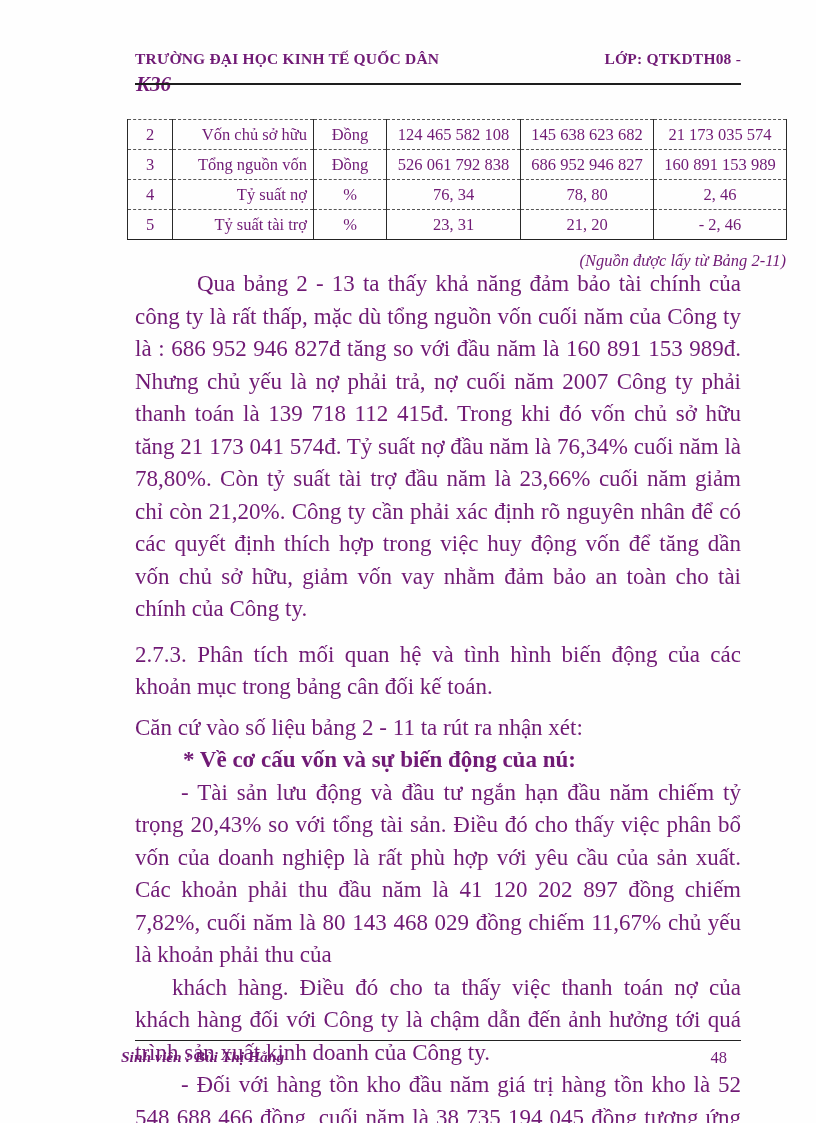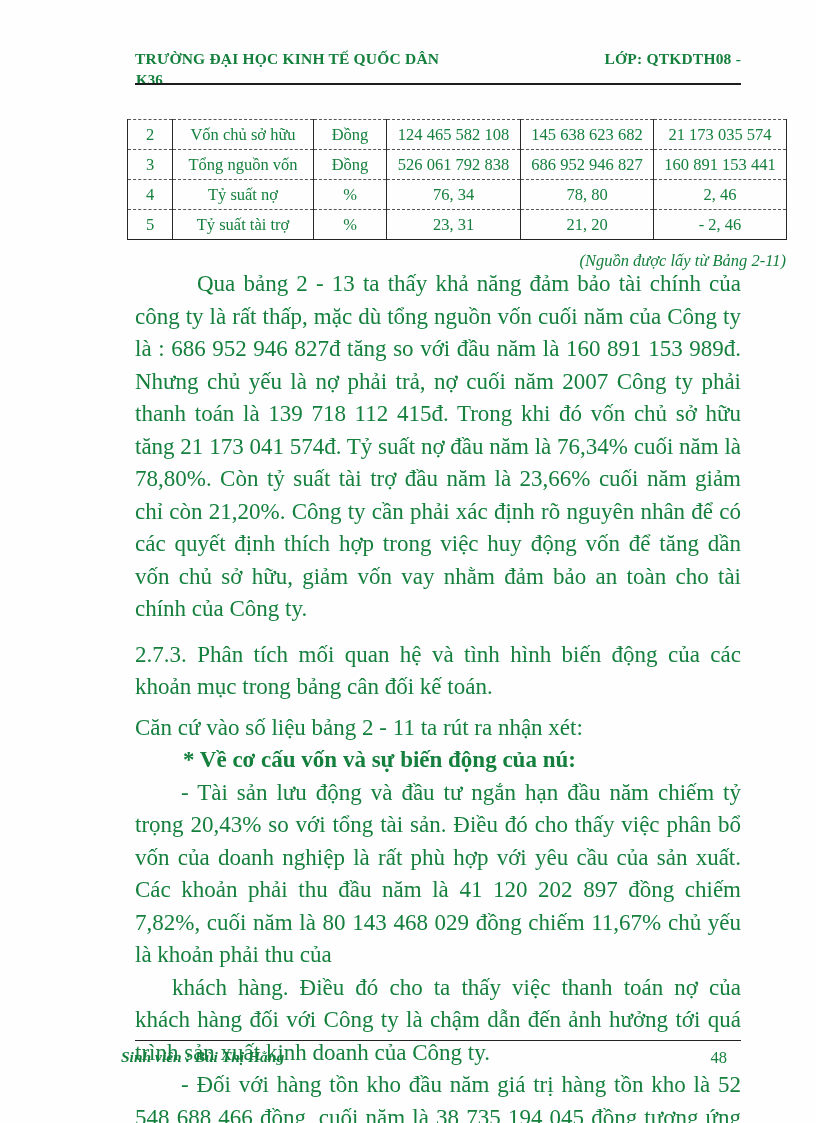--- a/index.html
+++ b/index.html
@@ -1,46 +1,46 @@
 <!DOCTYPE html>
 <html><head>
 <meta charset="utf-8">
 <style>
   html, body { margin: 0; padding: 0; background: #ffffff; }
   .page {
     position: relative;
     width: 816px; height: 1123px;
     background: #fefefe;
     font-family: "Liberation Serif", "DejaVu Serif", serif;
-    color: #15803d;
+    color: #701a75;
     overflow: hidden;
   }
 
   
   .header { position: absolute; top: 50px; left: 135px; width: 606px; }
   .header-row { display: flex; justify-content: space-between; font-weight: bold; font-size: 15.5px; letter-spacing: 0.2px; }
-  .k36 { position: absolute; left: 1px; top: 22px; font-weight: bold; font-size: 15px; }
+  .k36 { position: absolute; left: 1px; top: 22px; font-weight: bold; font-size: 21px; font-style: italic; }
   .header-rule { position: absolute; left: 0; top: 33px; width: 100%; height: 0; border-top: 2.5px solid #1d1d1d; }
 
   
   .doc-table {
     position: absolute; left: 127px; top: 119px;
     border-collapse: collapse; table-layout: fixed;
     font-size: 16.5px;
   }
   .doc-table td {
     border-left: 1px solid #2a2a2a;
     border-right: 1px solid #2a2a2a;
     border-top: 1px dashed #555;
     height: 29px; padding: 0 6px; vertical-align: middle;
     white-space: nowrap; overflow: hidden;
   }
   .doc-table tr:last-child td { border-bottom: 1.5px solid #222; }
   .c-center { text-align: center; }
-  .c-left { text-align: center; padding-left: 8px; }
+  .c-left { text-align: right; padding-left: 8px; }
 
   .table-caption {
     position: absolute; left: 127px; top: 251px; width: 659px;
     text-align: right; font-style: italic; font-size: 16.5px;
   }
 
   
   .body-text {
     position: absolute; top: 268px; left: 135px; width: 606px;
     font-size: 23px; line-height: 32.5px; text-align: justify;
@@ -91,21 +91,21 @@
         <td class="c-center">124 465 582 108</td>
         <td class="c-center">145 638 623 682</td>
         <td class="c-center">21 173 035 574</td>
       </tr>
       <tr>
         <td class="c-center">3</td>
         <td class="c-left">Tổng nguồn vốn</td>
         <td class="c-center">Đồng</td>
         <td class="c-center">526 061 792 838</td>
         <td class="c-center">686 952 946 827</td>
-        <td class="c-center">160 891 153 441</td>
+        <td class="c-center">160 891 153 989</td>
       </tr>
       <tr>
         <td class="c-center">4</td>
         <td class="c-left">Tỷ suất nợ</td>
         <td class="c-center">%</td>
         <td class="c-center">76, 34</td>
         <td class="c-center">78, 80</td>
         <td class="c-center">2, 46</td>
       </tr>
       <tr>

